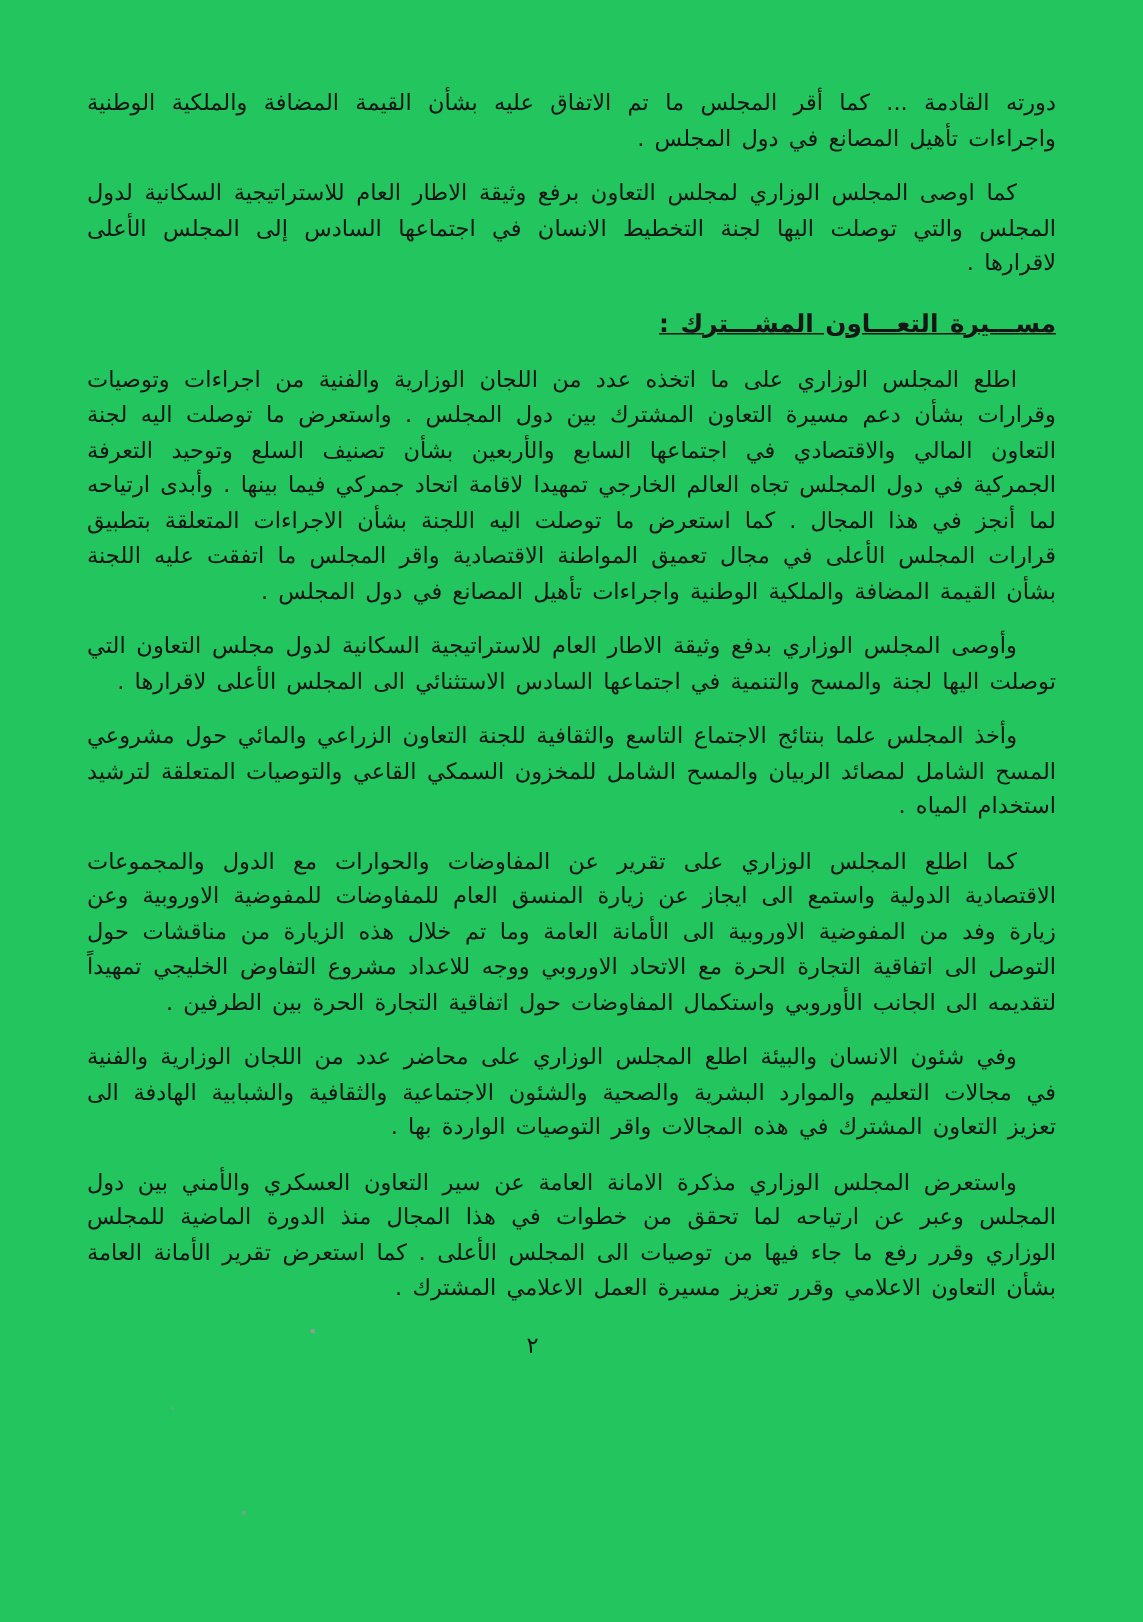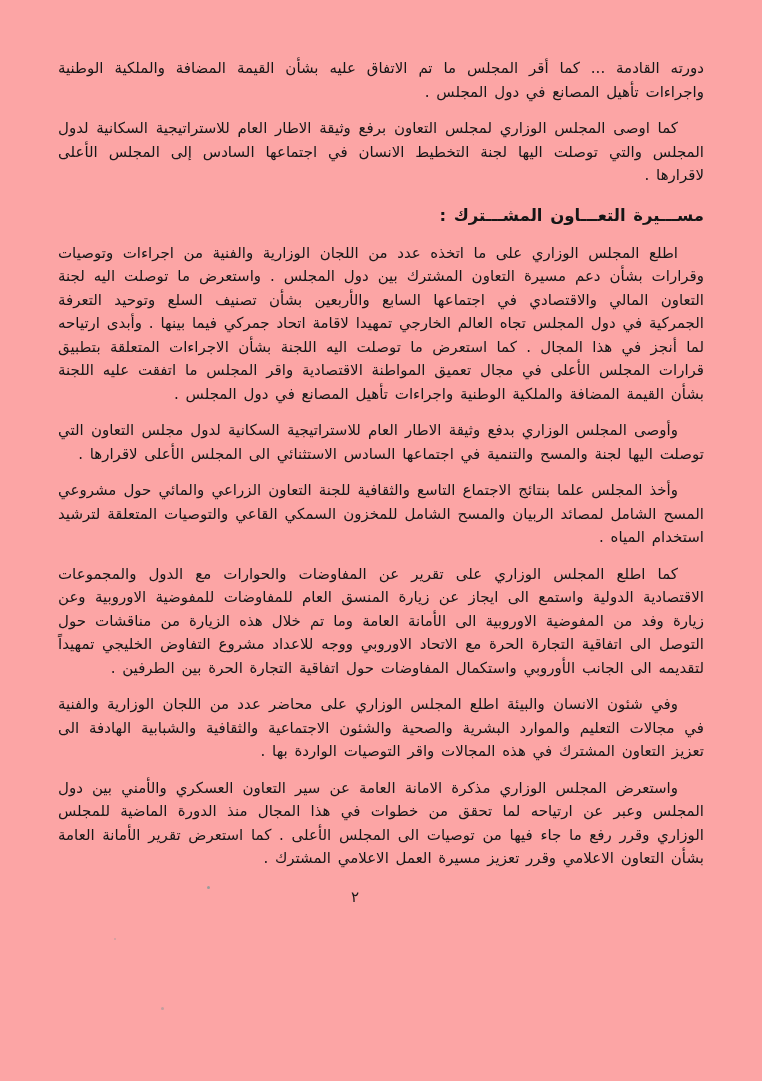--- a/index.html
+++ b/index.html
@@ -5,21 +5,21 @@
   html, body {
     margin: 0;
     padding: 0;
     background: #f2f2f0;
   }
   .page {
     position: relative;
     width: 762px;
     height: 1081px;
     margin: 0 auto;
-    background: #fca5a5;
+    background: #22c55e;
     box-sizing: border-box;
     padding: 57px 58px 0 58px;
     direction: rtl;
     font-family: "DejaVu Sans", sans-serif;
     color: #161616;
     overflow: hidden;
   }
   .para {
     font-size: 15px;
     line-height: 23.5px;
@@ -32,20 +32,21 @@
   .para.continuation {
     text-indent: 0;
   }
   .section-heading {
     font-size: 16.5px;
     font-weight: bold;
     line-height: 24px;
     margin: 16px 0 14px 0;
     text-align: right;
     word-spacing: 2px;
+    text-decoration: underline;
   }
   .page-number {
     position: absolute;
     top: 888px;
     left: 0;
     width: 710px; 
     text-align: center;
     font-size: 15px;
     color: #161616;
   }

